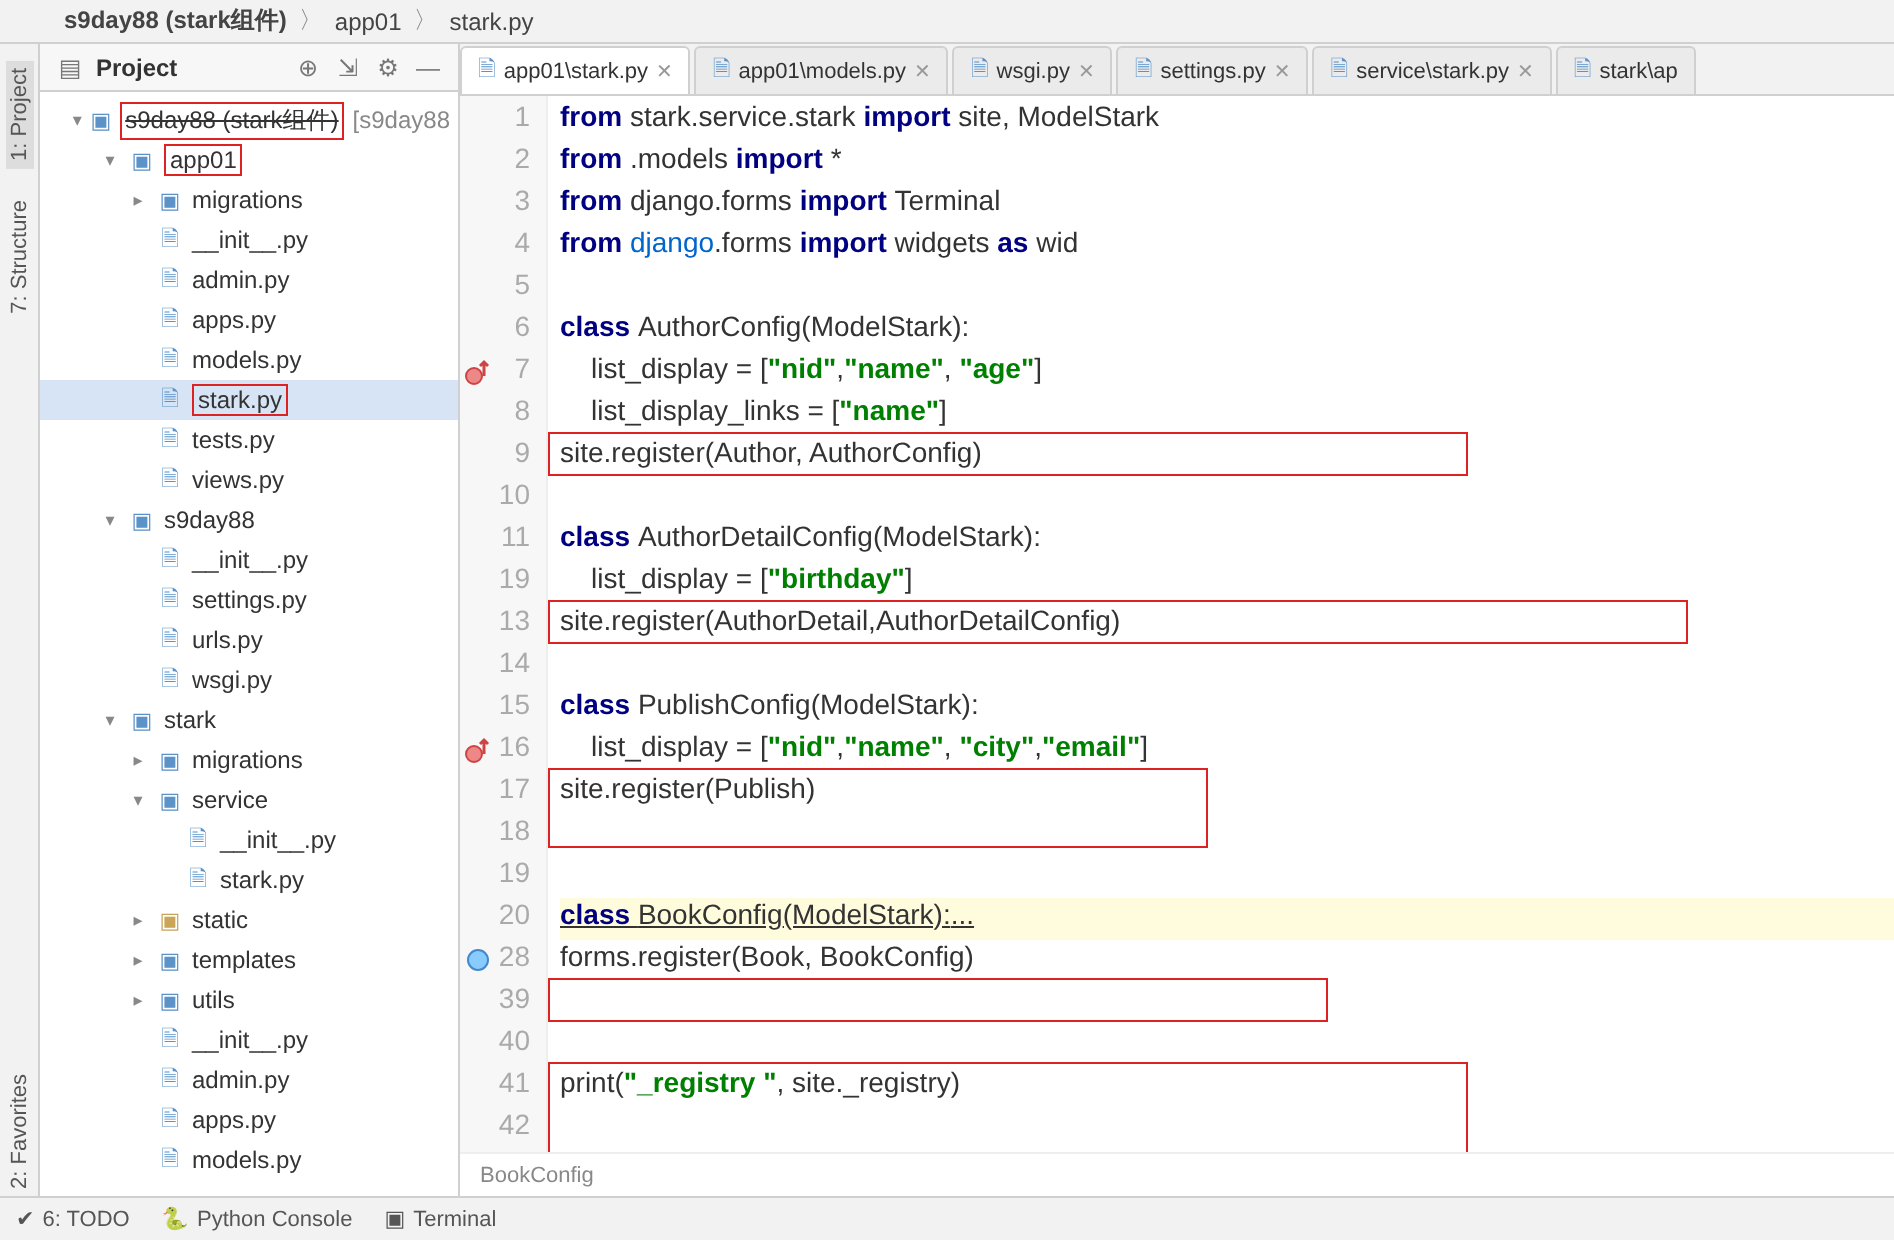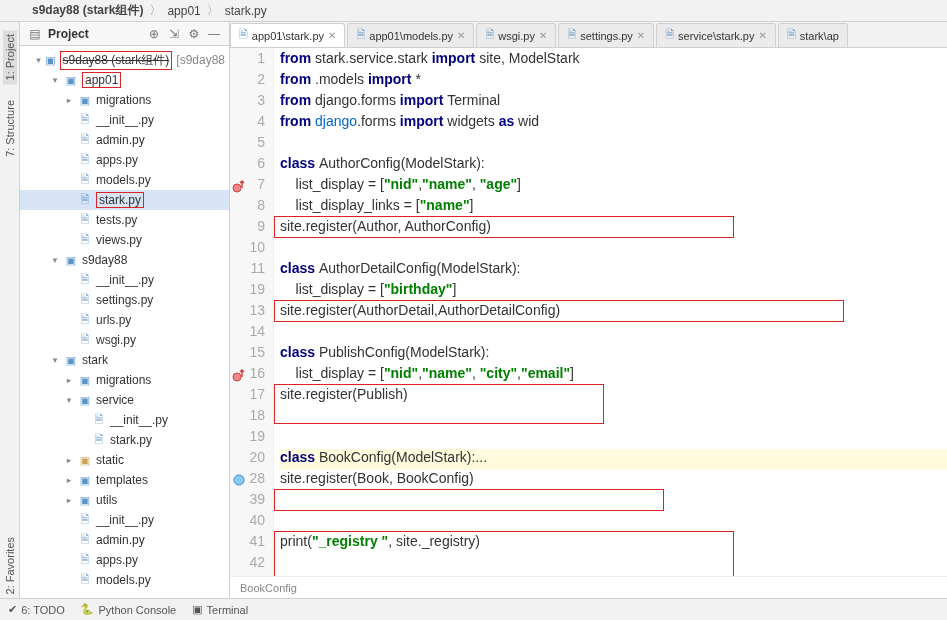--- a/index.html
+++ b/index.html
@@ -300,22 +300,22 @@
           <div class="cl"></div>
           <div class="cl"><span class="kw">class </span><span>AuthorDetailConfig</span><span>(ModelStark):</span></div>
           <div class="cl"><span>    list_display = [</span><span class="str">"birthday"</span><span>]</span></div>
           <div class="cl"><span>site.register(AuthorDetail,AuthorDetailConfig)</span></div>
           <div class="cl"></div>
           <div class="cl"><span class="kw">class </span><span>PublishConfig</span><span>(ModelStark):</span></div>
           <div class="cl"><span>    list_display = [</span><span class="str">"nid"</span><span>,</span><span class="str">"name"</span><span>, </span><span class="str">"city"</span><span>,</span><span class="str">"email"</span><span>]</span></div>
           <div class="cl"><span>site.register(Publish)</span></div>
           <div class="cl"></div>
           <div class="cl"></div>
-          <div class="cl" style="background: linear-gradient(rgb(255, 251, 221), rgb(255, 251, 221)) 0% 0% / 100% 100%;"><span class="kw">class </span><span>BookConfig</span><span>(ModelStark):</span><span class="highl">...</span></div>
-          <div class="cl"><span>site.register(Book, BookConfig)</span></div>
+          <div class="cl" style="background: linear-gradient(rgb(255, 251, 221), rgb(255, 251, 221)) 0% 0% / 100% 100%; text-decoration: underline;"><span class="kw">class </span><span>BookConfig</span><span>(ModelStark):</span><span class="highl">...</span></div>
+          <div class="cl"><span>forms.register(Book, BookConfig)</span></div>
           <div class="cl"></div>
           <div class="cl"></div>
           <div class="cl"><span class="nm">print</span><span>(</span><span class="str">"_registry "</span><span>, site._registry)</span></div>
           <div class="cl"></div>
           <div class="box" style="top: 168px; left: 0px; width: 460px; height: 22px;"></div>
           <div class="box" style="top: 252px; left: 0px; width: 570px; height: 22px;"></div>
           <div class="box" style="top: 336px; left: 0px; width: 330px; height: 40px;"></div>
           <div class="box" style="top: 441px; left: 0px; width: 390px; height: 22px;"></div>
           <div class="box" style="top: 483px; left: 0px; width: 460px; height: 72px;"></div>
         </div>

